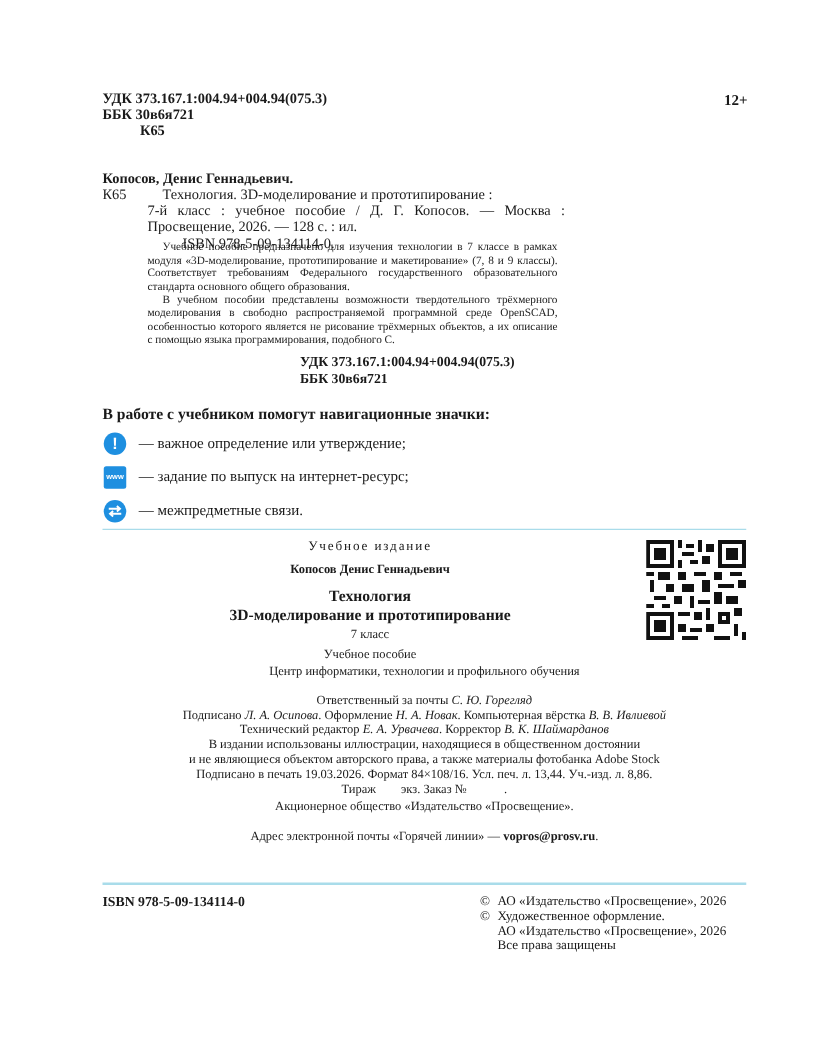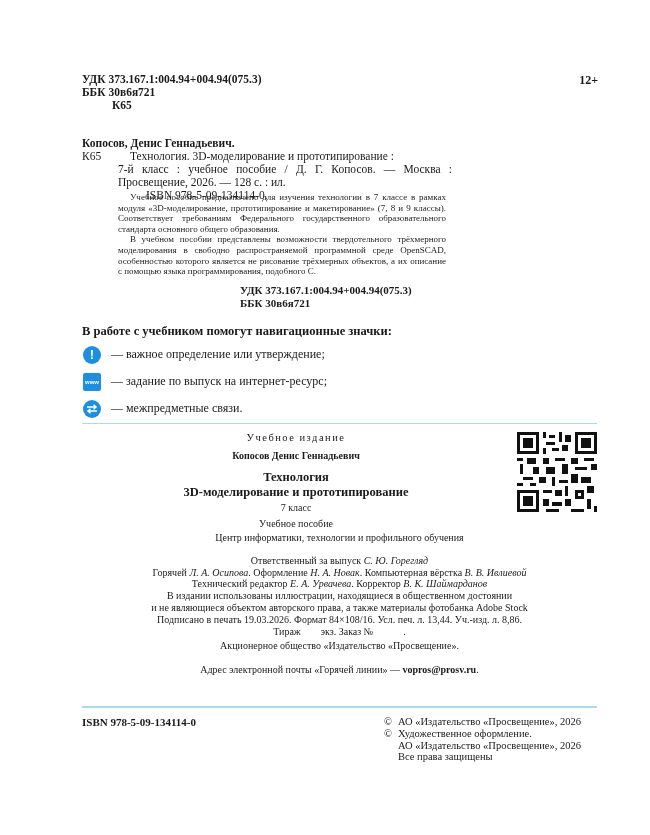--- a/index.html
+++ b/index.html
@@ -178,25 +178,25 @@
         <rect x="17" y="24" width="4" height="1"></rect>
       <rect x="24" y="23" width="1" height="2"></rect>
     </g>
   </svg>
 </div>
 
 <div class="abs center-wide small" style="top:532px;">Центр информатики, технологии и профильного обучения</div>
 
 <div class="abs center-wide small staff">
   <div>
-    <span>Ответственный за выпуск</span>
+    <span>Ответственный за почты</span>
     <i>С. Ю. Горегляд</i>
   </div>
   <div>
-    <span>Горячей</span>
+    <span>Подписано</span>
     <i>Л. А. Осипова</i>.
     <span>Оформление</span>
     <i>Н. А. Новак</i>.
     <span>Компьютерная вёрстка</span>
     <i>В. В. Ивлиевой</i>
   </div>
   <div>
     <span>Технический редактор</span>
     <i>Е. А. Урвачева</i>.
     <span>Корректор</span>

